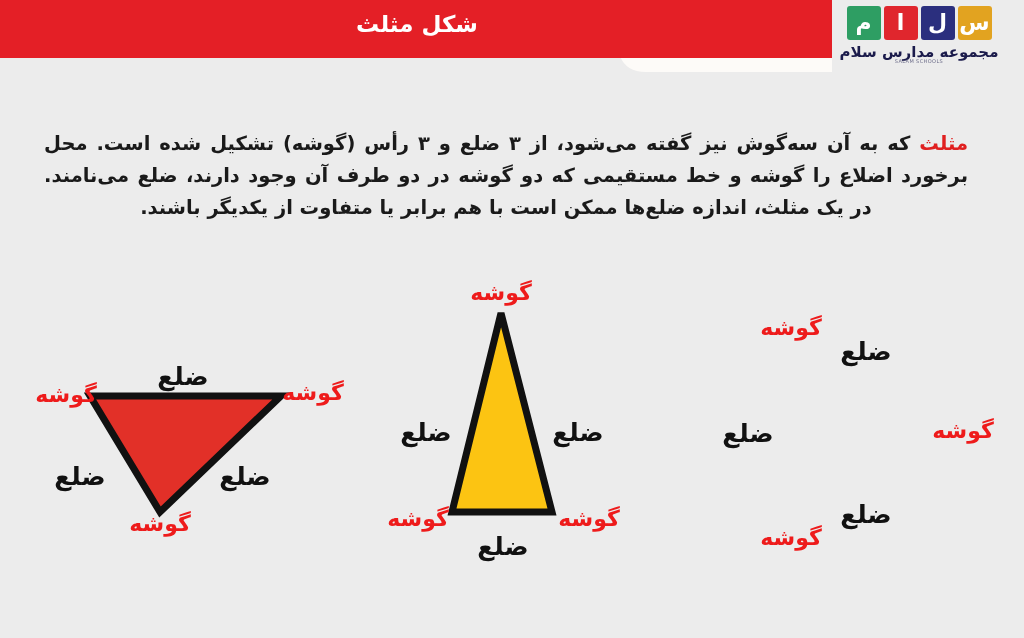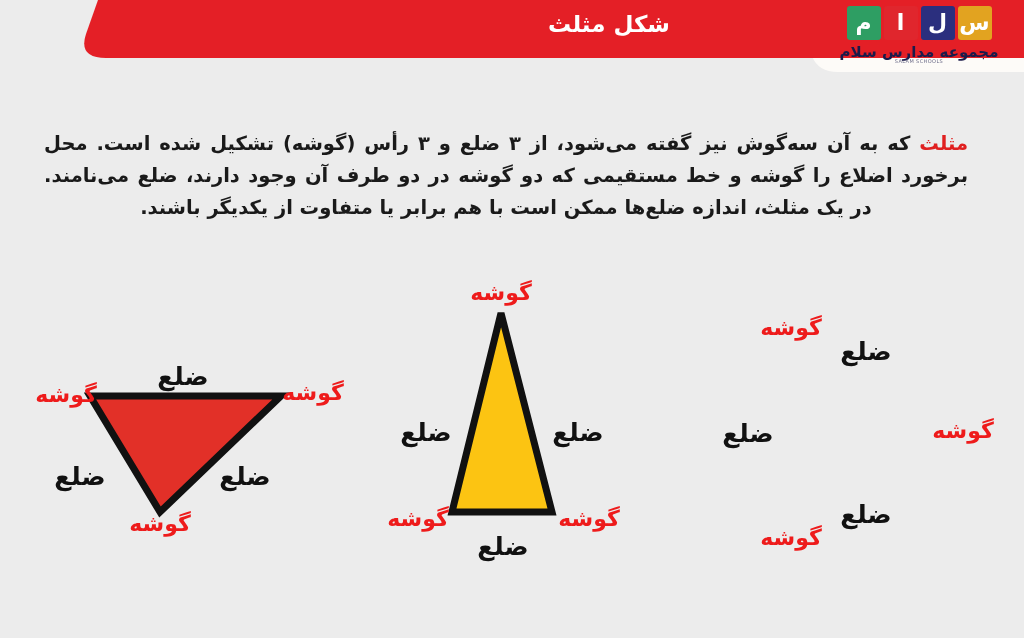--- a/index.html
+++ b/index.html
@@ -14,21 +14,21 @@
   body {
     background: #ececec;
     font-family: "DejaVu Sans", "Liberation Sans", sans-serif;
     position: relative;
   }
 
   
   #header {
     position: absolute;
     top: 0; left: 0;
-    width: 1024px;
+    width: 832px;
     height: 90px;
     pointer-events: none;
   }
   #header svg { display: block; }
 
   #header-title {
     position: absolute;
     top: 11px;
     right: 250px;
     width: 330px;

